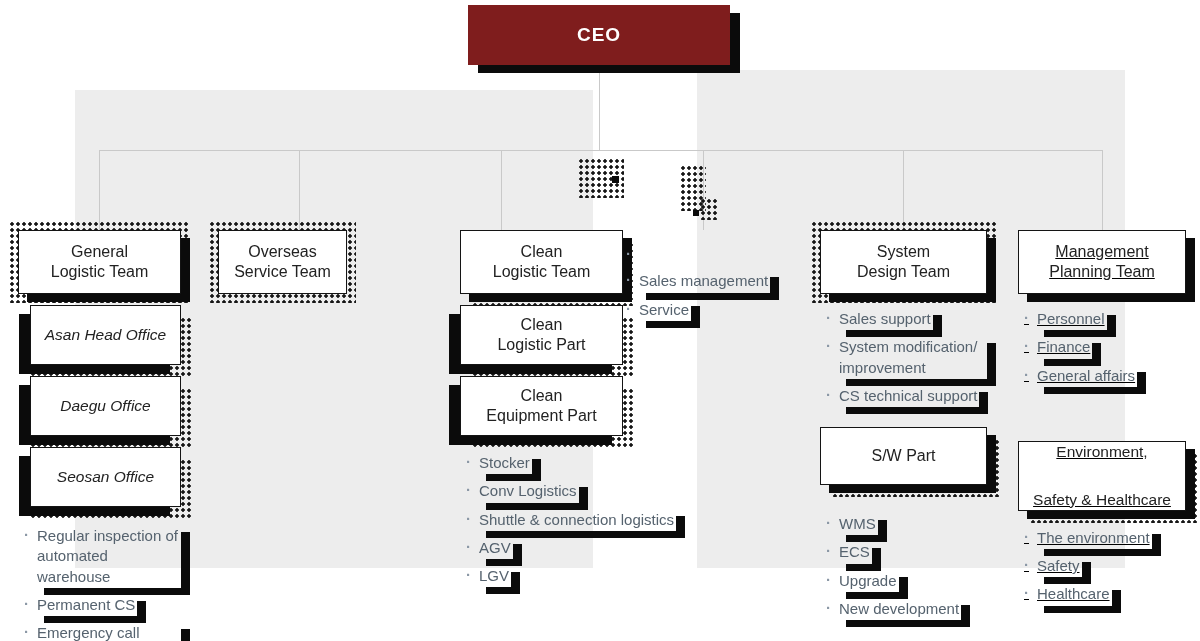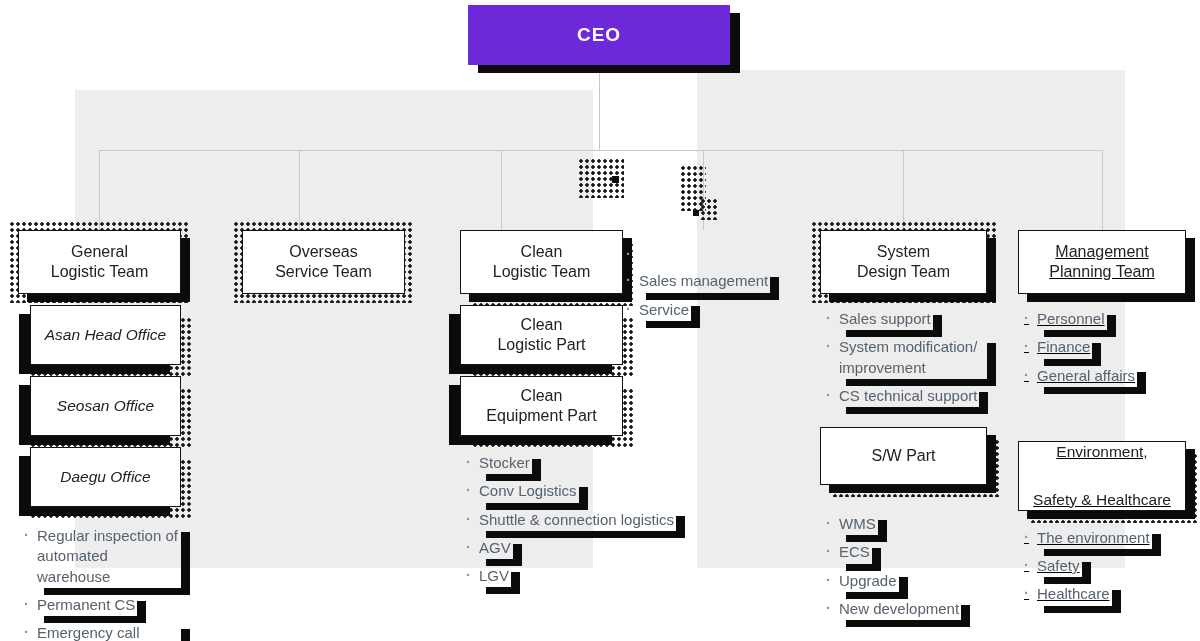--- a/index.html
+++ b/index.html
@@ -23,29 +23,29 @@
   .dots{
     position:absolute;z-index:1;pointer-events:none;
     background-image:radial-gradient(circle,#161616 1.5px,rgba(0,0,0,0) 1.9px);
     background-size:6px 6px;
   }
   .sq{position:absolute;background:#0b0b0b;z-index:1;}
 
   
   .ceo{
     position:absolute;left:468px;top:5px;width:262px;height:60px;z-index:3;
-    background:#6d28d9;color:#fff;display:flex;align-items:center;justify-content:center;
+    background:#7f1d1d;color:#fff;display:flex;align-items:center;justify-content:center;
     font-size:19px;font-weight:bold;letter-spacing:1px;
     box-shadow:10px 8px 0 #0b0b0b;
   }
 
   
   .col{position:absolute;top:230px;z-index:2;}
   .c1{left:18px;width:163px;}
-  .c2{left:218px;width:163px;margin-left:24px;}
+  .c2{left:218px;width:129px;}
   .c3{left:420px;width:163px;margin-left:40px;}
   .c4{left:620px;width:166px;}
   .c5{left:820px;width:167px;}
   .c6{left:1018px;width:168px;text-decoration:underline;}
 
   .boxwrap{position:relative;}
   .face{
     position:relative;z-index:2;background:#fff;border:1px solid #141414;
     display:flex;flex-direction:column;align-items:center;justify-content:center;
     text-align:center;color:#222;font-size:16px;line-height:1.28;
@@ -117,27 +117,27 @@
     </div>
     <div class="boxwrap mt11">
       <div class="dots d-fringe"></div>
       <div class="face office sh-ld">
         <span>Asan Head Office</span>
       </div>
     </div>
     <div class="boxwrap mt11">
       <div class="dots d-fringe"></div>
       <div class="face office sh-ld">
+        <span>Daegu Office</span>
+      </div>
+    </div>
+    <div class="boxwrap mt11">
+      <div class="dots d-fringe"></div>
+      <div class="face office sh-ld">
         <span>Seosan Office</span>
-      </div>
-    </div>
-    <div class="boxwrap mt11">
-      <div class="dots d-fringe"></div>
-      <div class="face office sh-ld">
-        <span>Daegu Office</span>
       </div>
     </div>
     <ul class="bullets wrap mt18">
       <li>
         <span class="bm">·</span>
         <span class="bt">Regular inspection of automated warehouse</span>
       </li>
       <li>
         <span class="bm">·</span>
         <span class="bt">Permanent CS</span>

